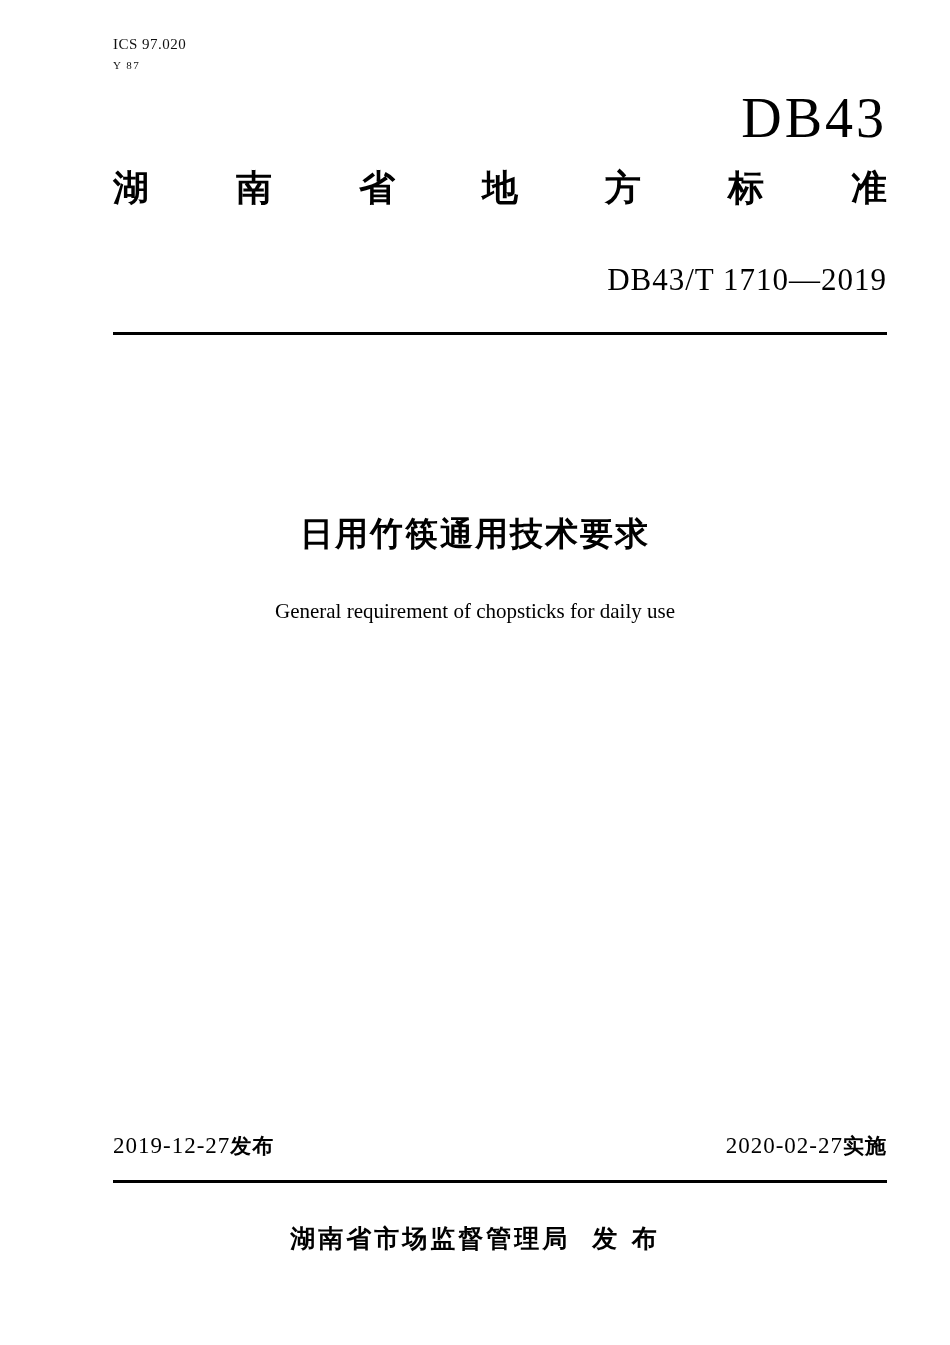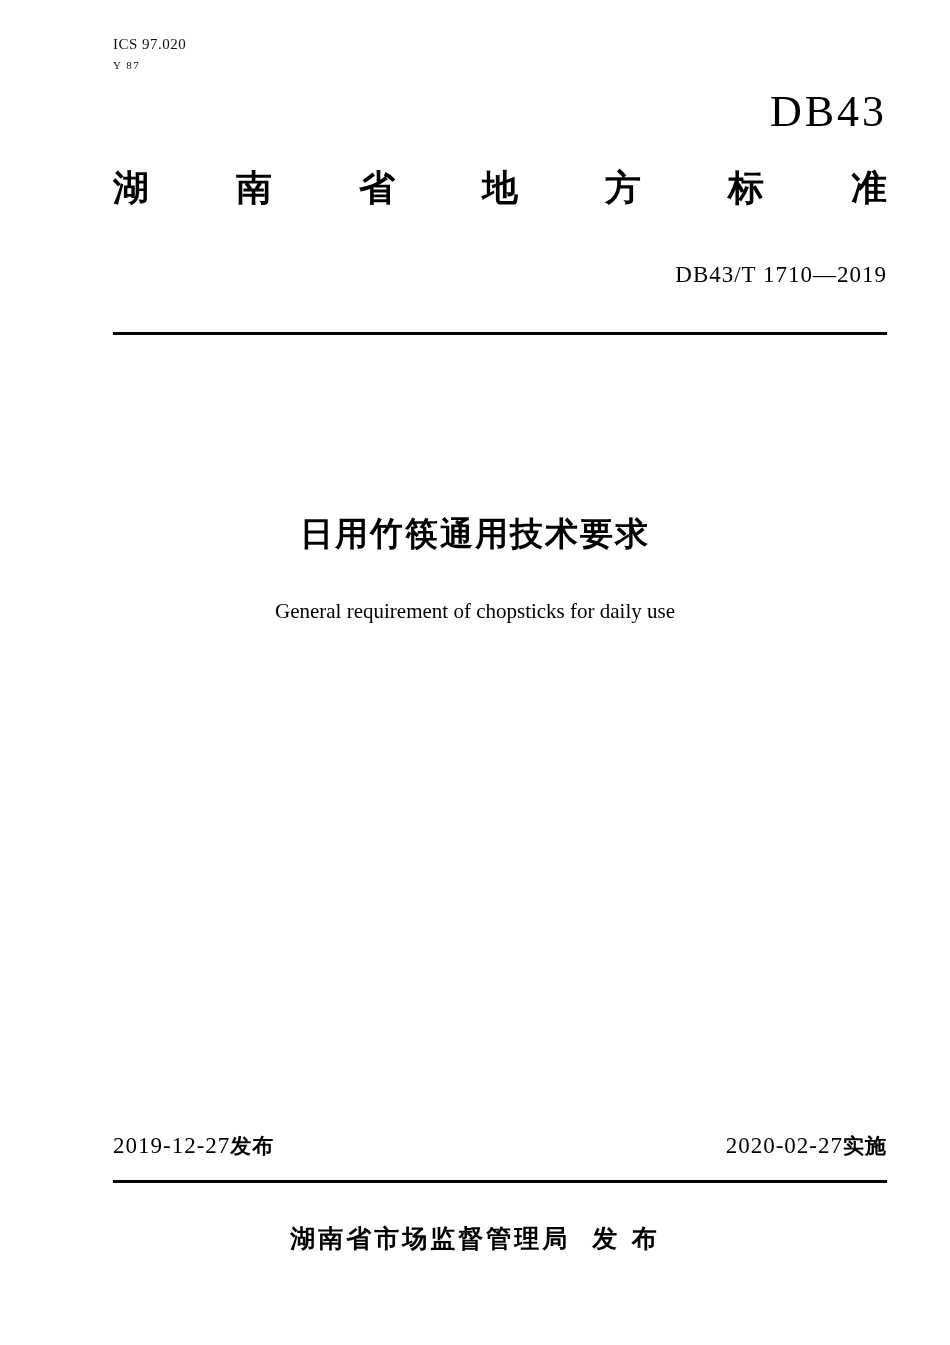--- a/index.html
+++ b/index.html
@@ -43,21 +43,21 @@
     color: #111;
     margin-top: 2px;
   }
 
   
   .db-code {
     position: absolute;
     right: 63px;
     top: 90px;
     font-family: "Liberation Serif", serif;
-    font-size: 44px;
+    font-size: 56px;
     letter-spacing: 3px;
     line-height: 1;
     color: #000;
   }
 
   
   .standard-title {
     position: absolute;
     left: 113px;
     right: 63px;
@@ -73,21 +73,21 @@
   .standard-title span {
     display: inline-block;
   }
 
   
   .std-number {
     position: absolute;
     right: 63px;
     top: 262px;
     font-family: "Liberation Serif", serif;
-    font-size: 23px;
+    font-size: 31px;
     letter-spacing: 1px;
     color: #000;
     text-align: center;
   }
 
   
   .rule-top {
     position: absolute;
     left: 113px;
     right: 63px;

